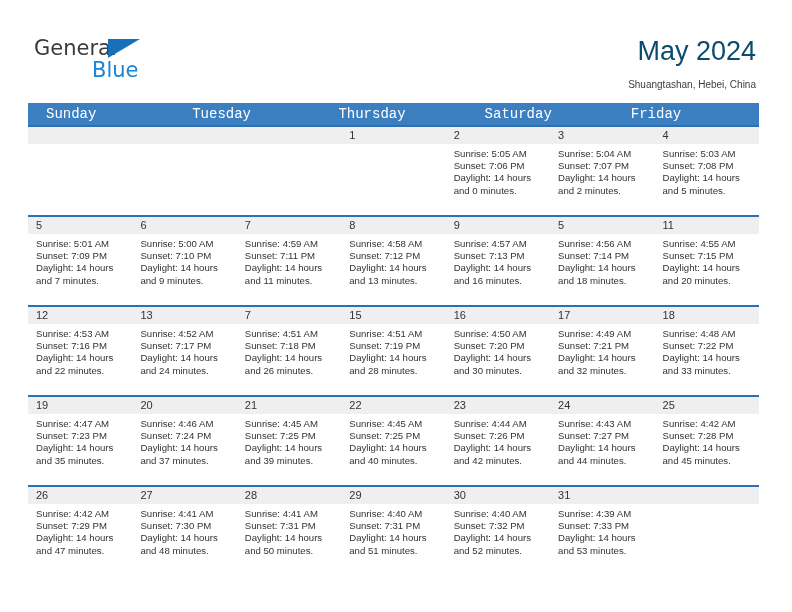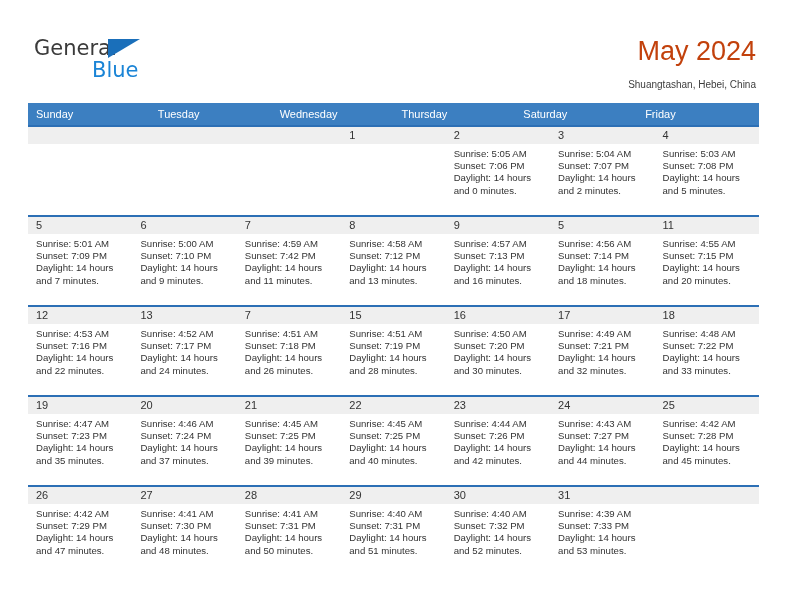--- a/index.html
+++ b/index.html
@@ -62,21 +62,21 @@
     font-size: 21px;
     color: #1a84d6;
     line-height: 24px;
     font-family: "DejaVu Sans", sans-serif;
   }
   .title {
     position: absolute;
     right: 36px;
     top: 35px;
     font-size: 27px;
-    color: #c2410c;
+    color: #0c4a6e;
     text-align: right;
     line-height: 32px;
     white-space: nowrap;
   }
   .subtitle {
     position: absolute;
     right: 36px;
     top: 76px;
     font-size: 10px;
     color: #3d3d3d;
@@ -94,25 +94,26 @@
   }
   .weekdays {
     display: flex;
     background: #3c7fc1;
     height: 22px;
     align-items: center;
   }
   .weekday {
     flex: 1 1 0;
     color: #ffffff;
-    font-size: 11px;
-    padding-left: 8px;
+    font-size: 14px;
+    padding-left: 18px;
     box-sizing: border-box;
     line-height: 22px;
     white-space: nowrap;
+    font-family: Liberation Mono, monospace;
   }
   .week {
     border-top: 2px solid #2c6fb5;
   }
   .week:first-of-type {
     border-top: none;
   }
   .week-row {
     display: flex;
     height: 88px;
@@ -161,21 +162,20 @@
 
     <div class="title">May 2024</div>
     <div class="subtitle">Shuangtashan, Hebei, China</div>
   </div>
 
   <div class="calendar">
 
     <div class="weekdays">
       <div class="weekday">Sunday</div>
       <div class="weekday">Tuesday</div>
-      <div class="weekday">Wednesday</div>
       <div class="weekday">Thursday</div>
       <div class="weekday">Saturday</div>
       <div class="weekday">Friday</div>
     </div>
 
     <div class="week">
       <div class="week-row">
         <div class="day-cell empty">
           <div class="day-number-band"></div>
         </div>
@@ -235,21 +235,21 @@
             <div>Sunrise: 5:00 AM</div>
             <div>Sunset: 7:10 PM</div>
             <div>Daylight: 14 hours</div>
             <div>and 9 minutes.</div>
           </div>
         </div>
         <div class="day-cell">
           <div class="day-number-band">7</div>
           <div class="day-info">
             <div>Sunrise: 4:59 AM</div>
-            <div>Sunset: 7:42 PM</div>
+            <div>Sunset: 7:11 PM</div>
             <div>Daylight: 14 hours</div>
             <div>and 11 minutes.</div>
           </div>
         </div>
         <div class="day-cell">
           <div class="day-number-band">8</div>
           <div class="day-info">
             <div>Sunrise: 4:58 AM</div>
             <div>Sunset: 7:12 PM</div>
             <div>Daylight: 14 hours</div>

